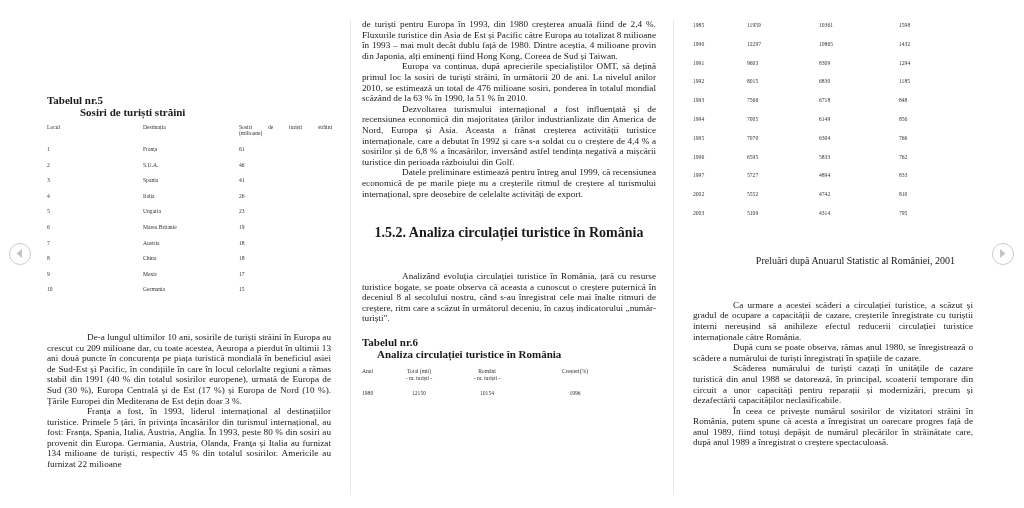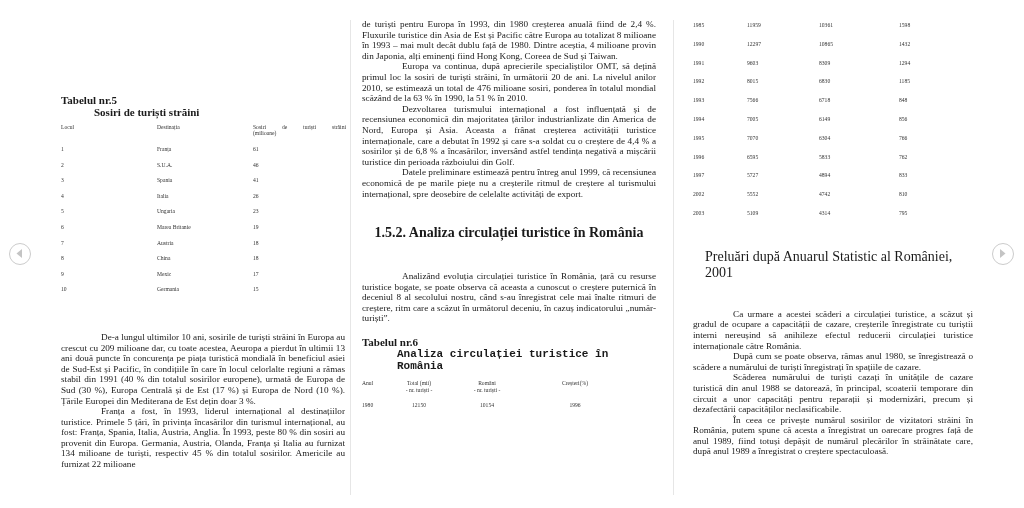--- a/index.html
+++ b/index.html
@@ -1,29 +1,29 @@
 <!DOCTYPE html>
 <html><head>
 <meta charset="utf-8">
 <style>
   html, body { margin:0; padding:0; }
   body {
     width:1024px; height:508px; overflow:hidden; background:#ffffff;
     font-family:"Liberation Serif", serif; color:#1a1a1a; position:relative;
   }
   .page { position:absolute; top:0; height:508px; }
-  .p1 { left:61px; width:284px; }
+  .p1 { left:47px; width:284px; }
   .p2 { left:362px; width:294px; }
   .p3 { left:693px; width:280px; }
   .sep { position:absolute; top:20px; width:1px; background:#e6e6e6; height:475px; }
   .sep1 { left:350px; } .sep2 { left:673px; }
 
   .tab-title { font-weight:bold; font-size:11px; line-height:12px; margin:0; }
   .tab-sub { font-weight:bold; font-size:11px; line-height:12px; margin:0 0 0 33px; }
-  .tab-sub6 { margin-left:35px;font-family:Liberation Mono, monospace; }
+  .tab-sub6 { margin-left:15px; }
 
   table { border-collapse:collapse; }
   td, th { padding:0; font-weight:normal; text-align:left; vertical-align:top; }
   .t5 { font-size:5.6px; width:285px; margin-top:6px; color:#333; }
   .t5 th { height:22px; }
   .t5 td { height:15.6px; }
   .t5 .c1 { width:96px; } .t5 .c2 { width:96px; } .t5 .c3 { width:93px; }
   .t5 .hdr3 { text-align:justify; text-align-last:justify; }
 
   .t6 { font-size:5.6px; color:#333; margin-top:8px; }
@@ -31,21 +31,21 @@
   .t6 td { text-align:center; height:14px; }
   .t6 .c1 { width:22px; text-align:left; } .t6 .c2 { width:70px; } .t6 .c3 { width:66px; } .t6 .c4 { width:110px; }
 
   .t6b { font-size:5.6px; color:#333; }
   .t6b td { height:18.8px; text-align:left; }
   .t6b .c1 { width:54px; } .t6b .c2 { width:72px; } .t6b .c3 { width:80px; } .t6b .c4 { width:60px; }
 
   .para { font-size:9.2px; line-height:10.6px; text-align:justify; margin:0; }
   .para.ind { text-indent:40px; }
   .heading { font-weight:bold; font-size:14px; text-align:center; margin:0; }
-  .source { font-size:14px; text-align:left; margin:12px; }
+  .source { font-size:10px; text-align:right; margin:18px; }
 
   .nav { position:absolute; top:243px; width:22px; height:22px; border:1.5px solid #cccccc; border-radius:50%; box-sizing:border-box; background:#fff; cursor:pointer; }
   .nav-prev { left:9px; } .nav-next { left:992px; }
   .nav svg { position:absolute; left:0; top:0; }
 </style>
 </head>
 <body>
 
 <div class="sep sep1"></div>
 <div class="sep sep2"></div>

